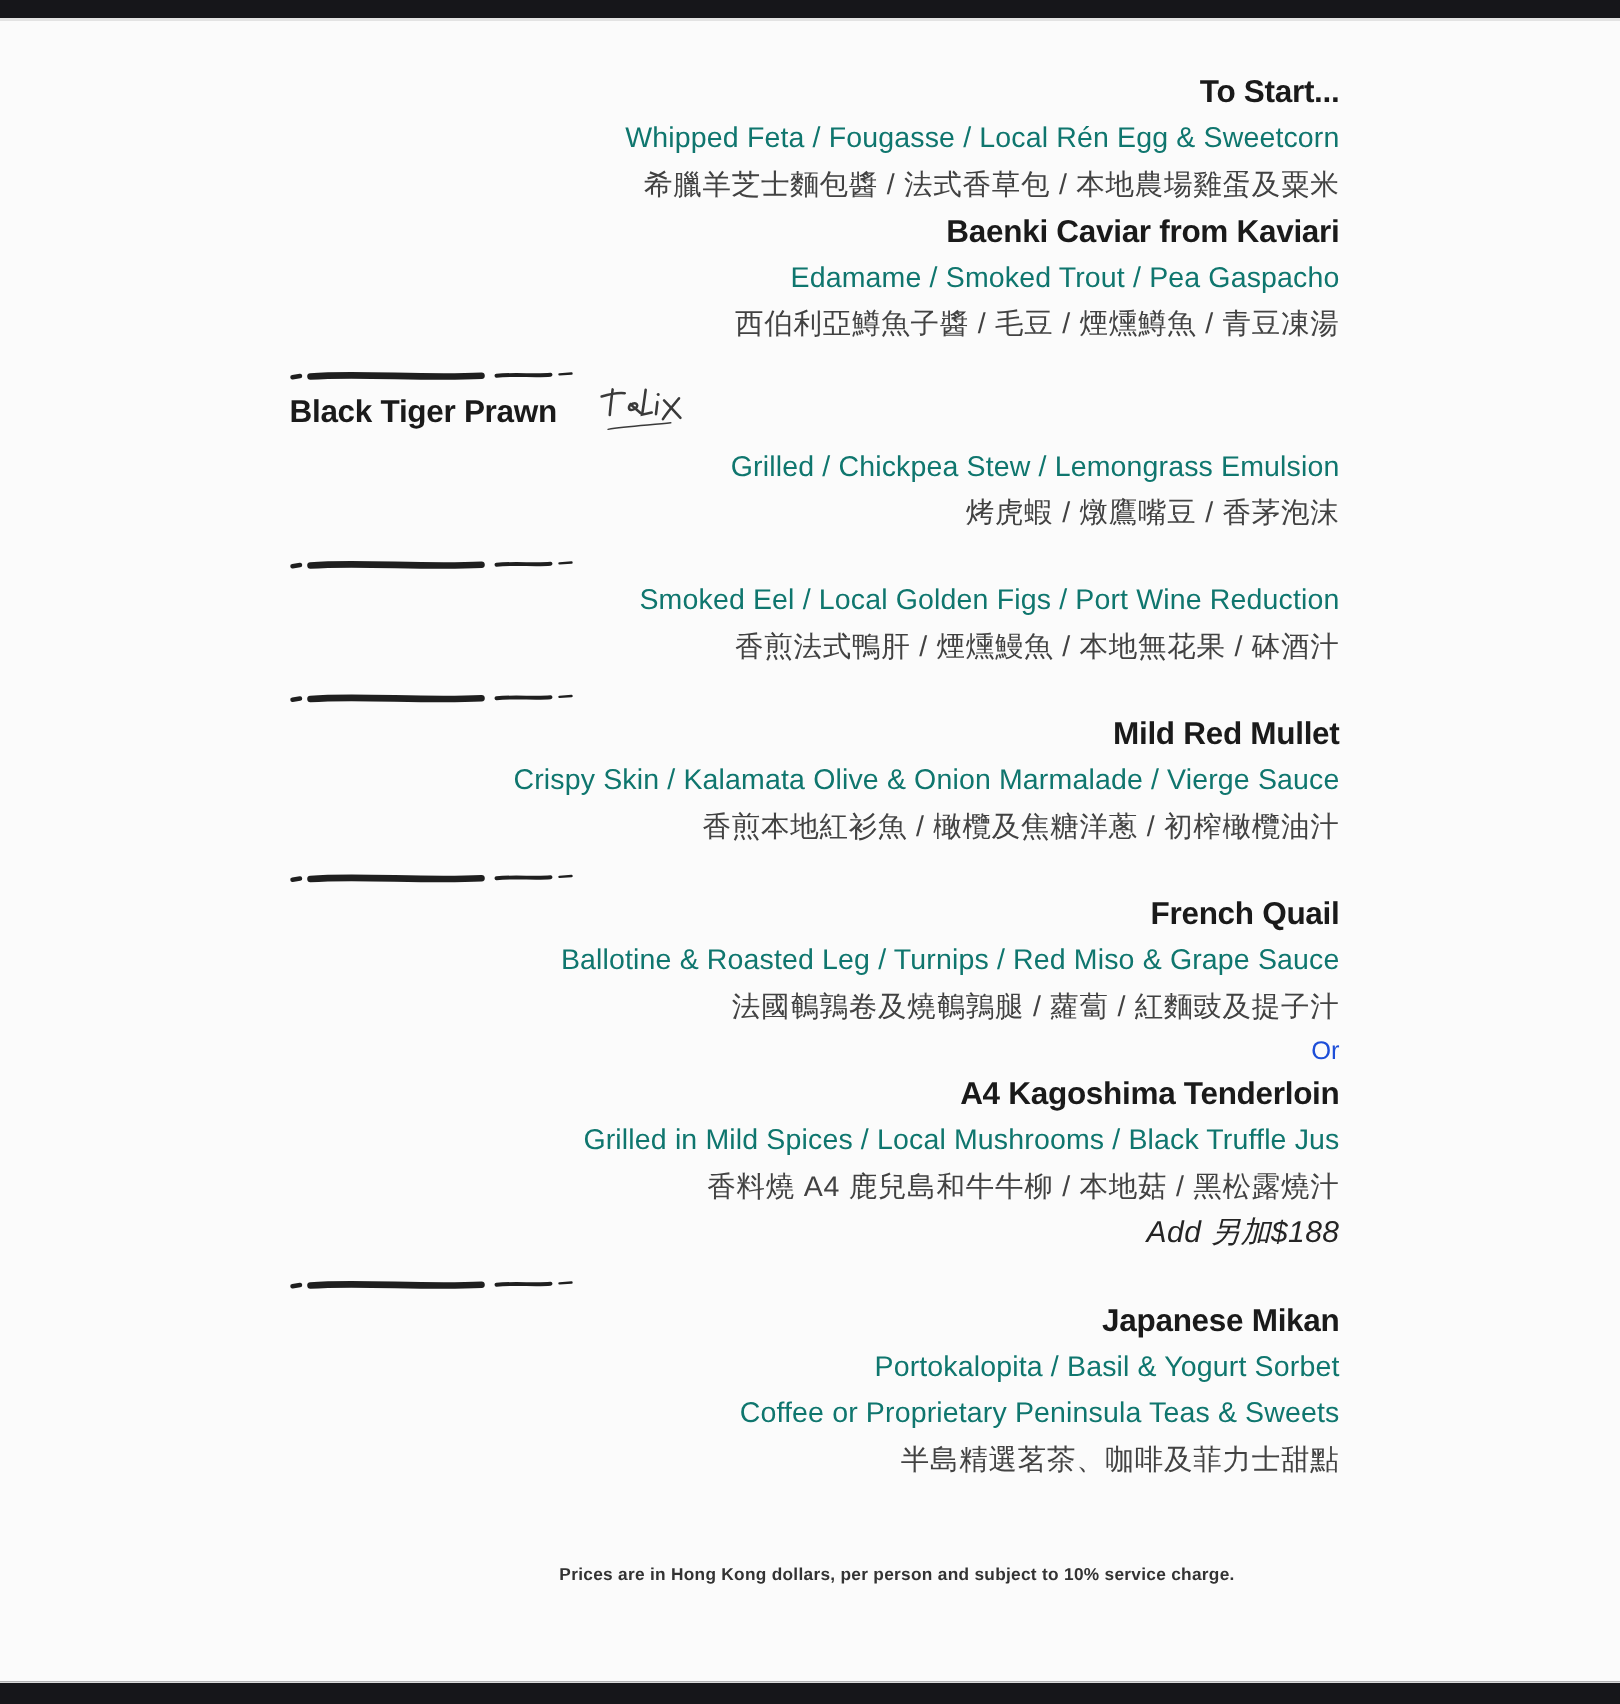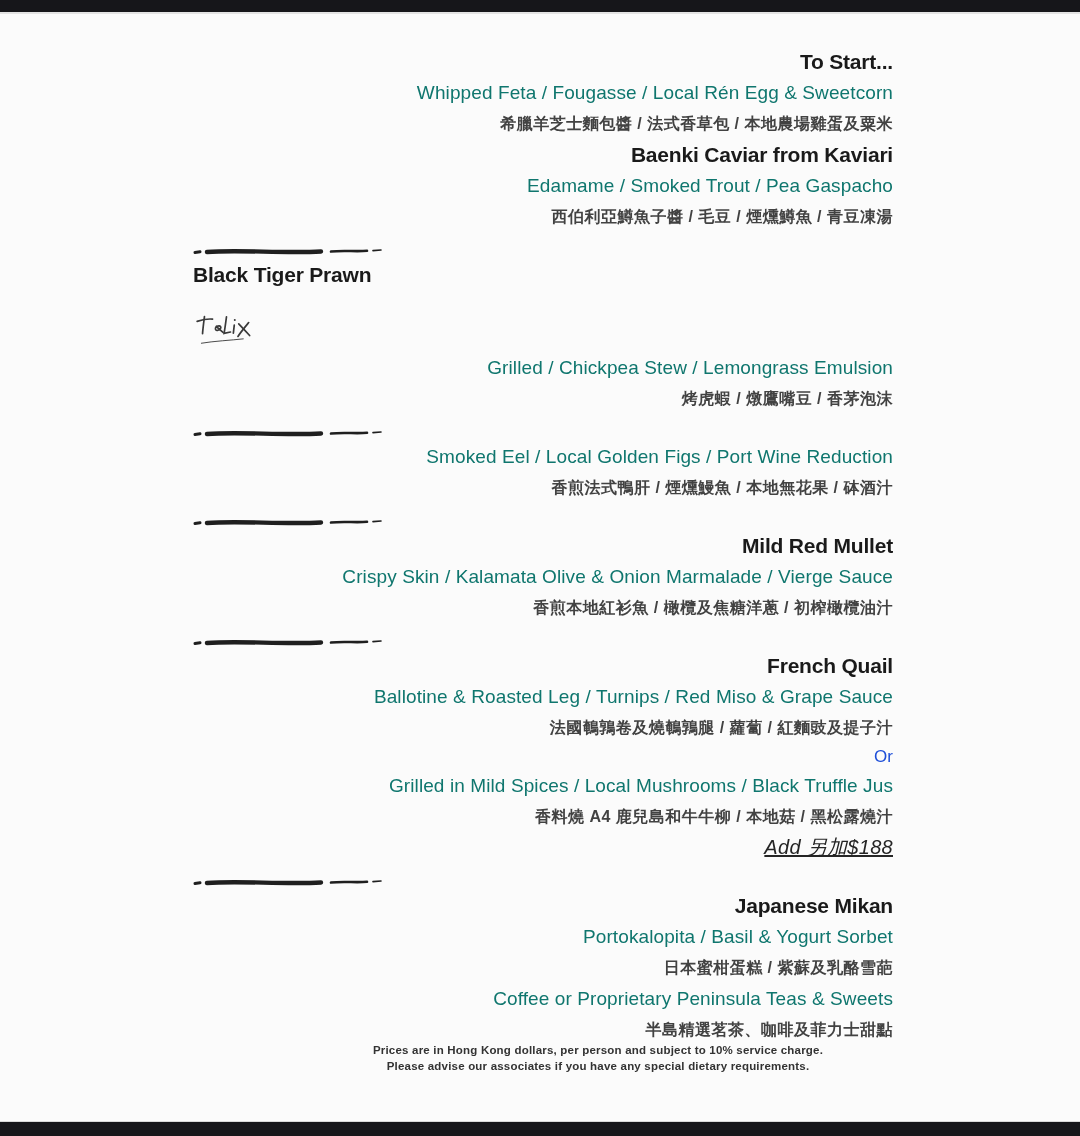--- a/index.html
+++ b/index.html
@@ -21,35 +21,35 @@
   }
   .heading{
     margin:0;font-size:21px;line-height:31px;font-weight:700;
     color:#1a1a1a;letter-spacing:-0.2px;
   }
   .en{
     margin:0;font-size:19px;line-height:31px;font-weight:400;
     color:#0f766e;letter-spacing:0.1px;
   }
   .zh{
-    margin:0;font-size:16px;line-height:31px;font-weight:700;
+    margin:0;font-size:19px;line-height:31px;font-weight:400;
     color:#424242;letter-spacing:0.5px;
   }
   .or-line{
     margin:0;font-size:17px;line-height:27px;color:#1d4ed8;
   }
   .supplement{
     margin:0;font-size:20px;line-height:31px;font-style:italic;
-    color:#252525;letter-spacing:0.3px;text-decoration:underline;
+    color:#252525;letter-spacing:0.3px;
   }
   .divider{
     margin:10px 0 8px 0;height:9px;width:195px;
   }
   .name-row{
-    display:flex;align-items:flex-start;gap:26px;flex-direction:column;
+    display:flex;align-items:flex-start;gap:26px;
   }
   .felix{
     display:inline-block;margin-top:-4px;transform:rotate(-2deg);
   }
   .footer{
     position:absolute;left:348px;top:1042px;width:500px;text-align:center;
   }
   .footer p{
     margin:0;font-size:11.5px;line-height:16px;font-weight:700;
     color:#333;letter-spacing:0.2px;
@@ -140,41 +140,40 @@
           <path d="M180,3.6 l8,-0.6" stroke-width="1.6"></path>
         </g>
       </svg>
   </div>
 
   <h3 class="heading">French Quail</h3>
   <p class="en">Ballotine &amp; Roasted Leg / Turnips / Red Miso &amp; Grape Sauce</p>
   <p class="zh">法國鵪鶉卷及燒鵪鶉腿 / 蘿蔔 / 紅麵豉及提子汁</p>
   <p class="or-line">Or</p>
 
+  <h3 class="heading">A4 Kagoshima Tenderloin</h3>
   <p class="en">Grilled in Mild Spices / Local Mushrooms / Black Truffle Jus</p>
   <p class="zh">香料燒 A4 鹿兒島和牛牛柳 / 本地菇 / 黑松露燒汁</p>
   <p class="supplement">Add 另加$188</p>
 
   <div class="divider">
     <svg width="195" height="9" viewBox="0 0 195 9">
         <g stroke="#1f1f1f" stroke-linecap="round" fill="none">
           <path d="M2,5.5 l5,-0.8" stroke-width="3"></path>
           <path d="M14,5 C45,2.5 90,6.5 128,4.5" stroke-width="4.4"></path>
           <path d="M138,4.5 C150,3.2 164,4.8 174,3.8" stroke-width="2.6"></path>
           <path d="M180,3.6 l8,-0.6" stroke-width="1.6"></path>
         </g>
       </svg>
   </div>
 
   <h3 class="heading">Japanese Mikan</h3>
   <p class="en">Portokalopita / Basil &amp; Yogurt Sorbet</p>
-  <p class="zh">日本蜜柑蛋糕 / 紫蘇及乳酪雪葩</p>
   <p class="en">Coffee or Proprietary Peninsula Teas &amp; Sweets</p>
   <p class="zh">半島精選茗茶、咖啡及菲力士甜點</p>
 
 </main>
 
 <footer class="footer">
   <p>Prices are in Hong Kong dollars, per person and subject to 10% service charge.</p>
-  <p>Please advise our associates if you have any special dietary requirements.</p>
 </footer>
 
 <div class="bar-bottom"></div>
 
 </body></html>

